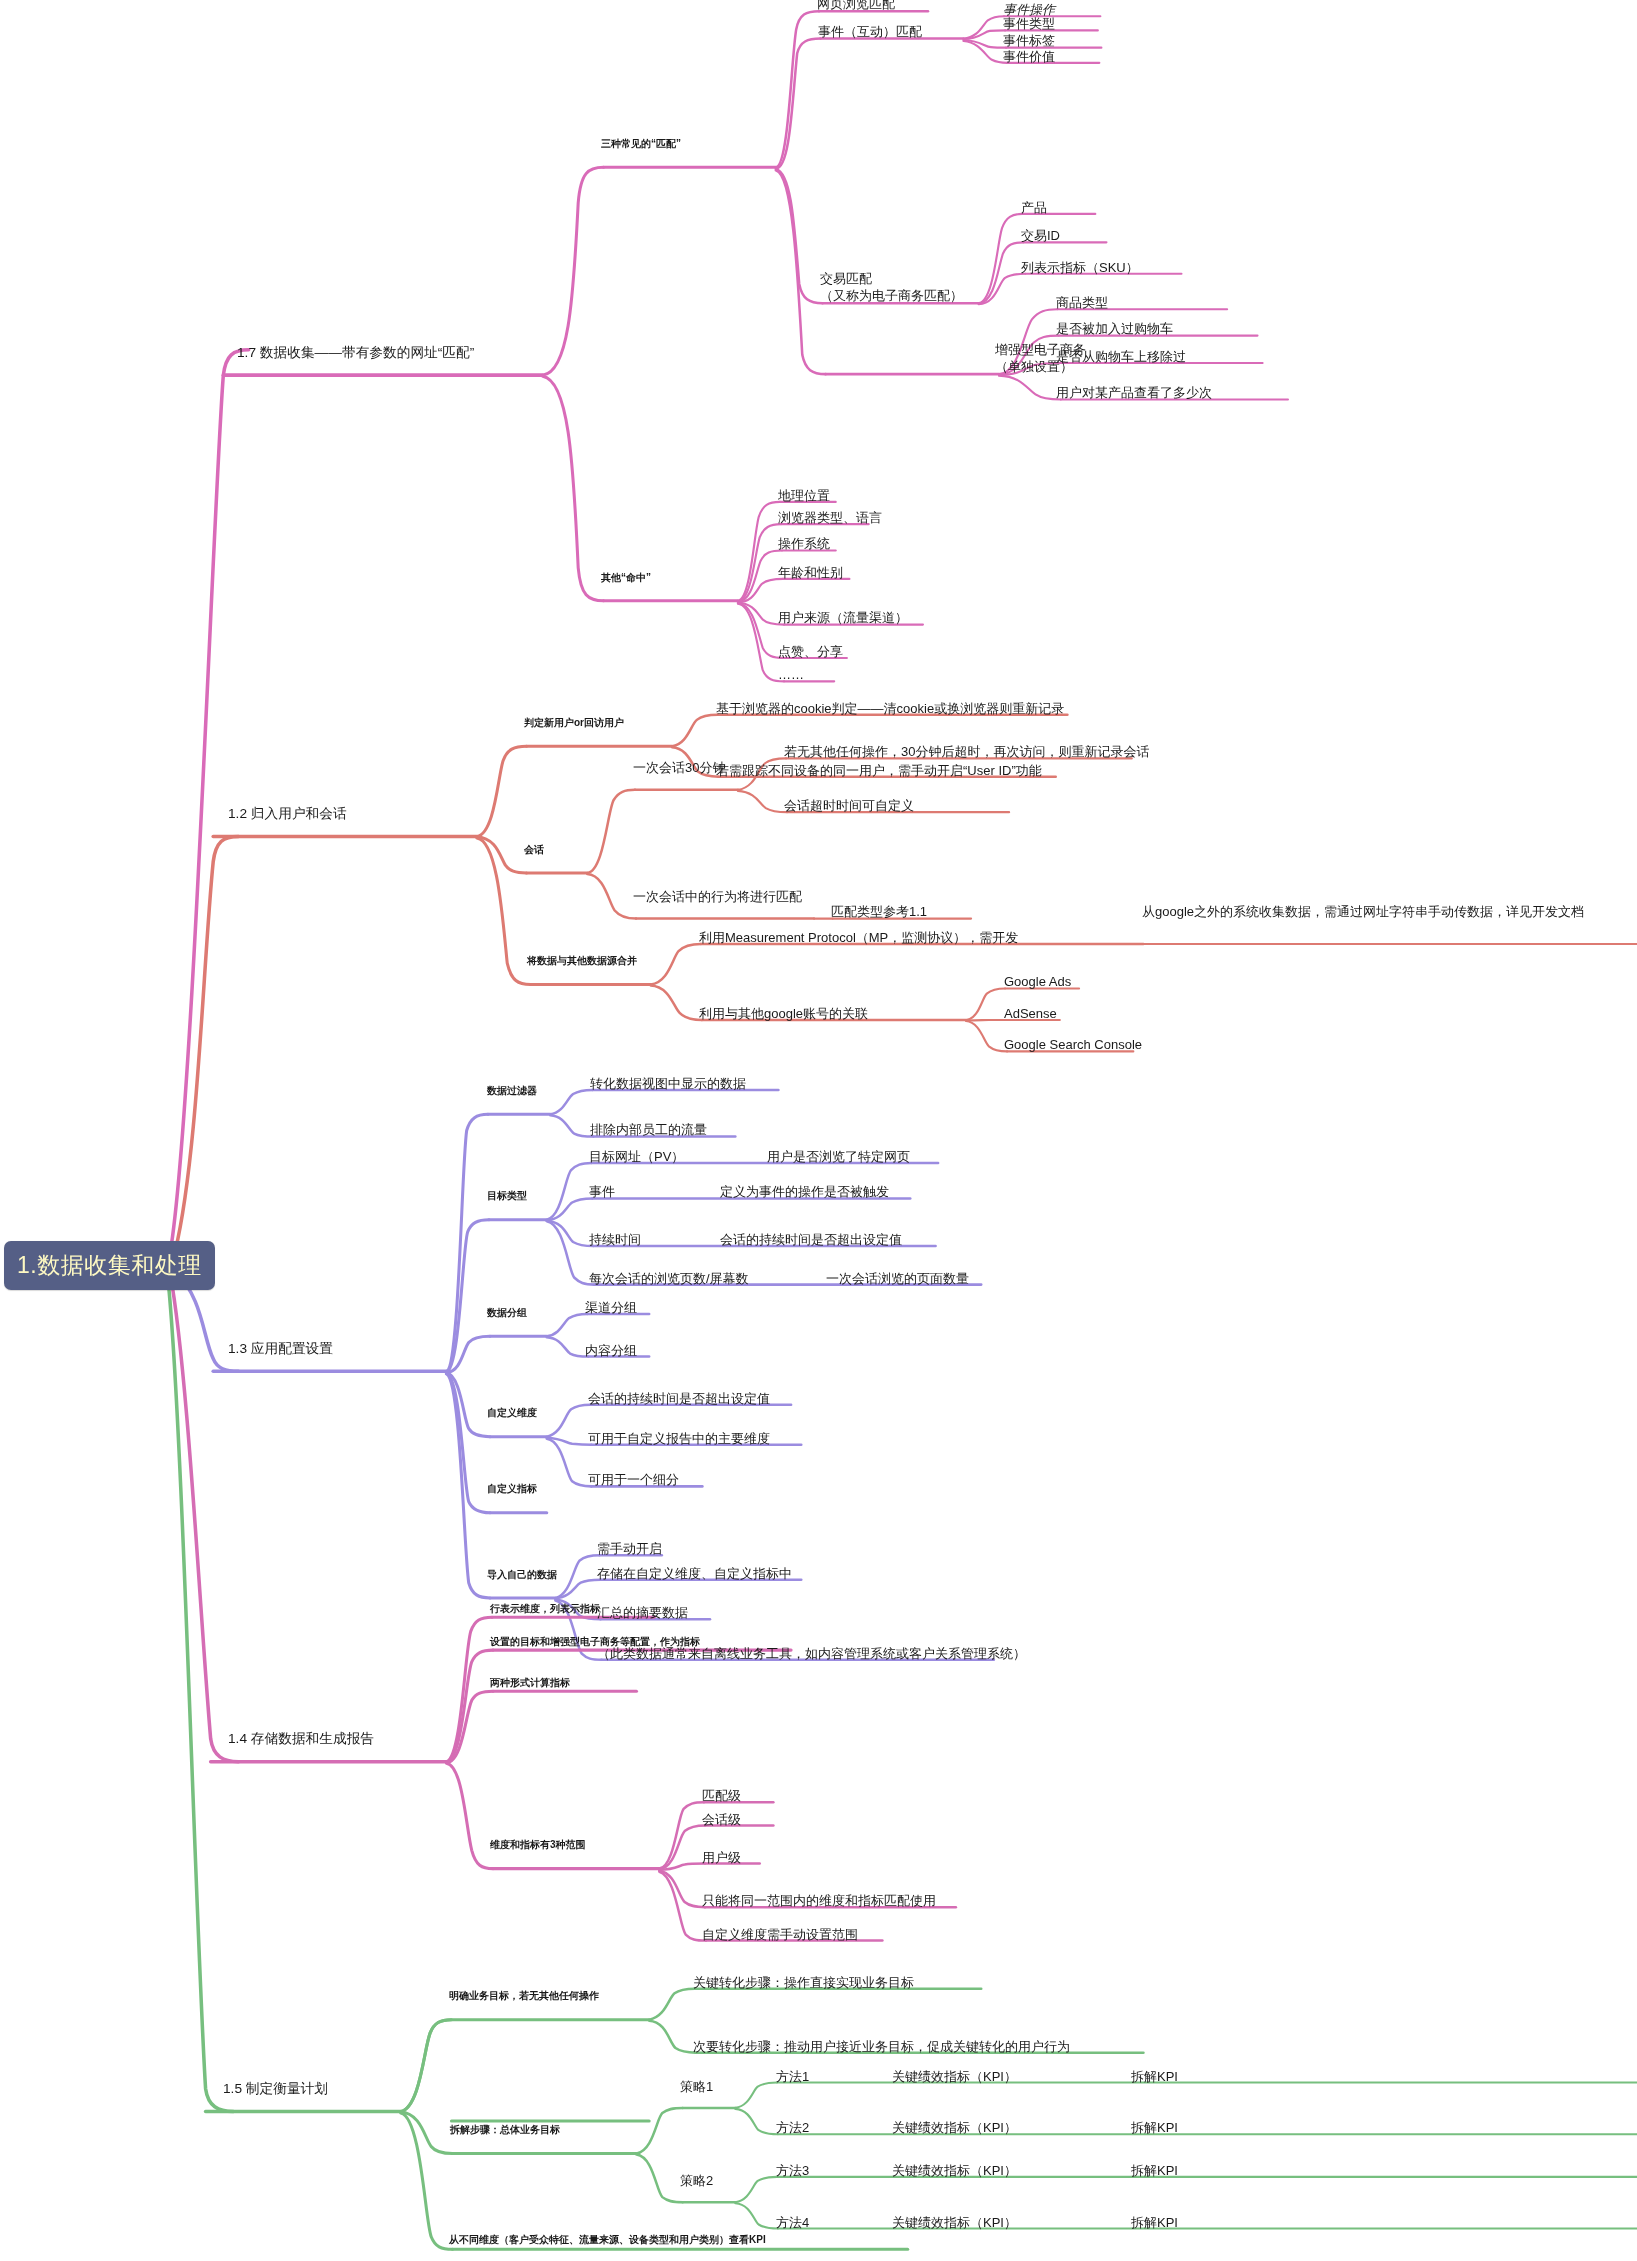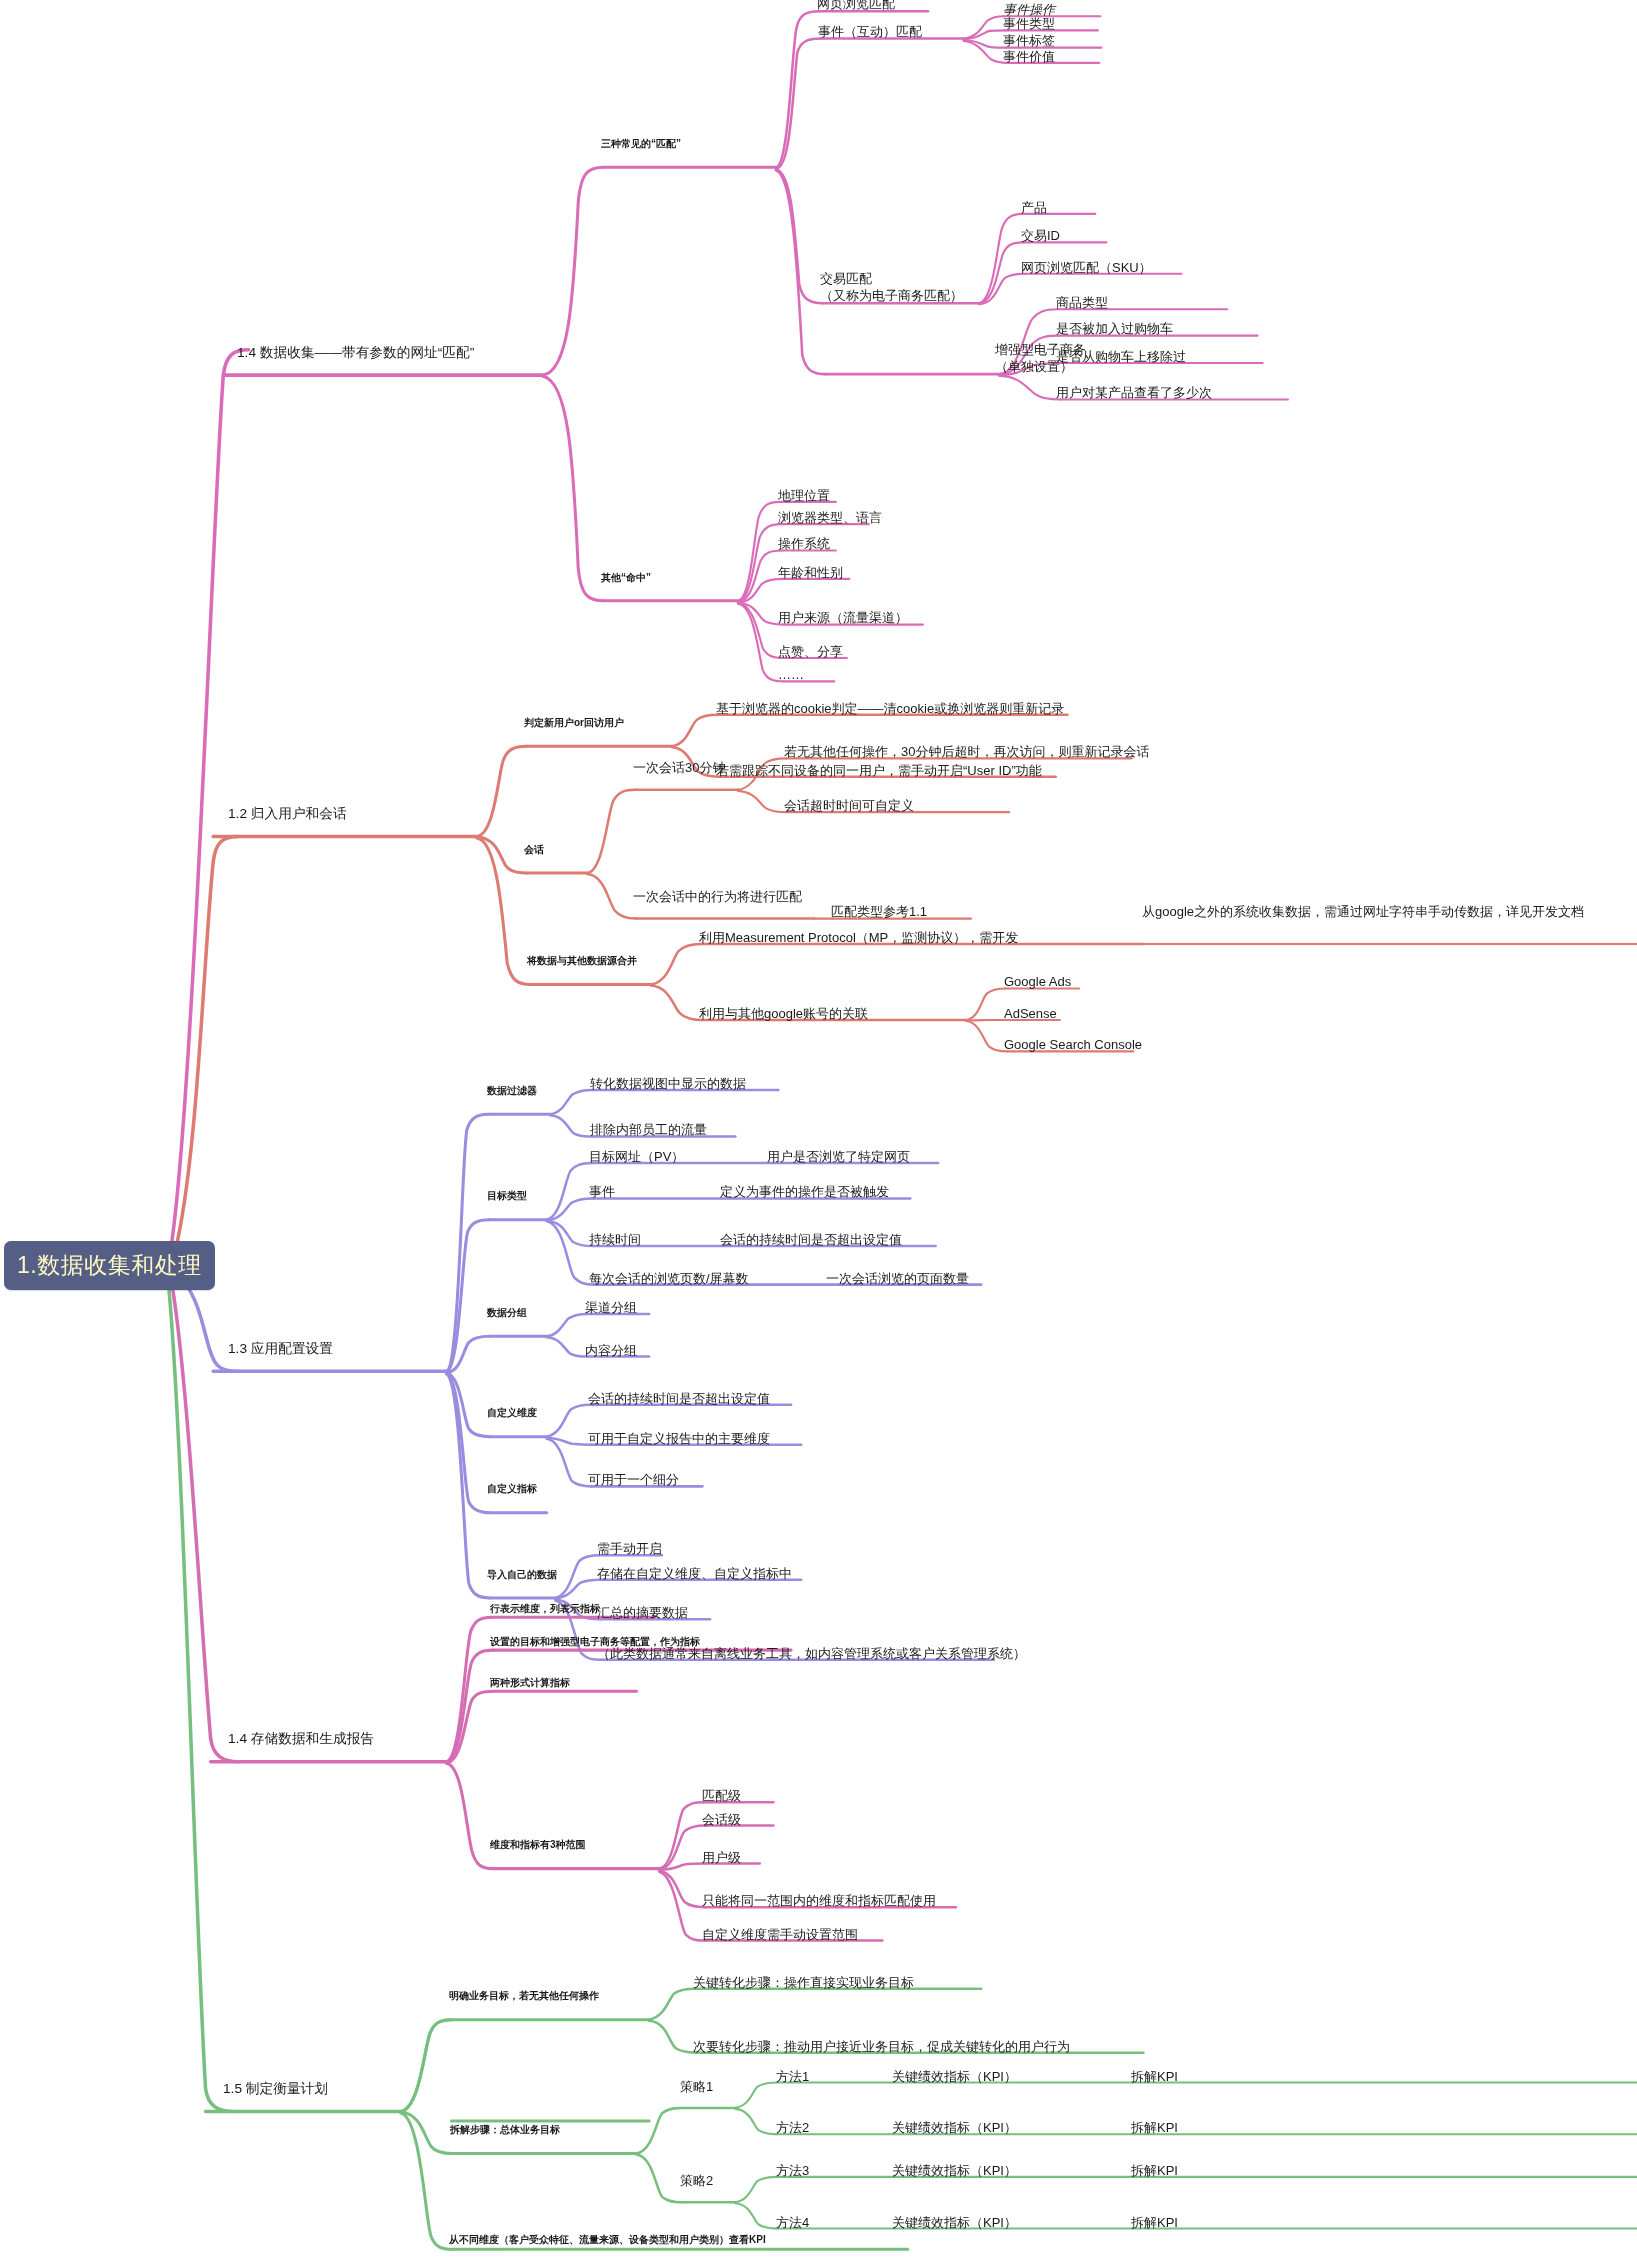--- a/index.html
+++ b/index.html
@@ -257,34 +257,34 @@
     <path class="l c15 w4" d="M1534,4210 L3228,4210"></path>
 
     <path class="l c15 w4" d="M1450,4344 C1478,4340 1484,4310 1494,4302 C1504,4296 1514,4294 1532,4294"></path>
     <path class="l c15 w4" d="M1532,4294 L3228,4294"></path>
     <path class="l c15 w4" d="M1450,4346 C1480,4348 1486,4380 1496,4388 C1506,4394 1516,4396 1534,4396"></path>
     <path class="l c15 w4" d="M1534,4396 L3228,4396"></path>
   </svg>
 
   <div class="node root" style="left:4px;top:1241px;">1.数据收集和处理</div>
 
-  <div class="node lvl1" style="left:237px;top:344px;">1.4 数据收集——带有参数的网址“匹配”</div>
+  <div class="node lvl1" style="left:237px;top:344px;">1.7 数据收集——带有参数的网址“匹配”</div>
   <div class="node lvl2" style="left:601px;top:137px;">三种常见的“匹配”</div>
   <div class="node lvl3" style="left:817px;top:-5px;">网页浏览匹配</div>
   <div class="node lvl3" style="left:818px;top:23px;">事件（互动）匹配</div>
   <div class="node lvl4" style="left:1003px;top:1px;font-style:italic;">事件操作</div>
   <div class="node lvl4" style="left:1003px;top:15px;">事件类型</div>
   <div class="node lvl4" style="left:1003px;top:32px;">事件标签</div>
   <div class="node lvl4" style="left:1003px;top:48px;">事件价值</div>
 
   <div class="node lvl3" style="left:820px;top:270px;">交易匹配</div>
   <div class="node lvl3" style="left:820px;top:287px;">（又称为电子商务匹配）</div>
   <div class="node lvl4" style="left:1021px;top:199px;">产品</div>
   <div class="node lvl4" style="left:1021px;top:227px;">交易ID</div>
-  <div class="node lvl4" style="left:1021px;top:259px;">网页浏览匹配（SKU）</div>
+  <div class="node lvl4" style="left:1021px;top:259px;">列表示指标（SKU）</div>
 
   <div class="node lvl3" style="left:995px;top:341px;">增强型电子商务</div>
   <div class="node lvl3" style="left:995px;top:358px;">（单独设置）</div>
   <div class="node lvl4" style="left:1056px;top:294px;">商品类型</div>
   <div class="node lvl4" style="left:1056px;top:320px;">是否被加入过购物车</div>
   <div class="node lvl4" style="left:1056px;top:348px;">是否从购物车上移除过</div>
   <div class="node lvl4" style="left:1056px;top:384px;">用户对某产品查看了多少次</div>
 
   <div class="node lvl2" style="left:601px;top:571px;">其他“命中”</div>
   <div class="node lvl3" style="left:778px;top:487px;">地理位置</div>

